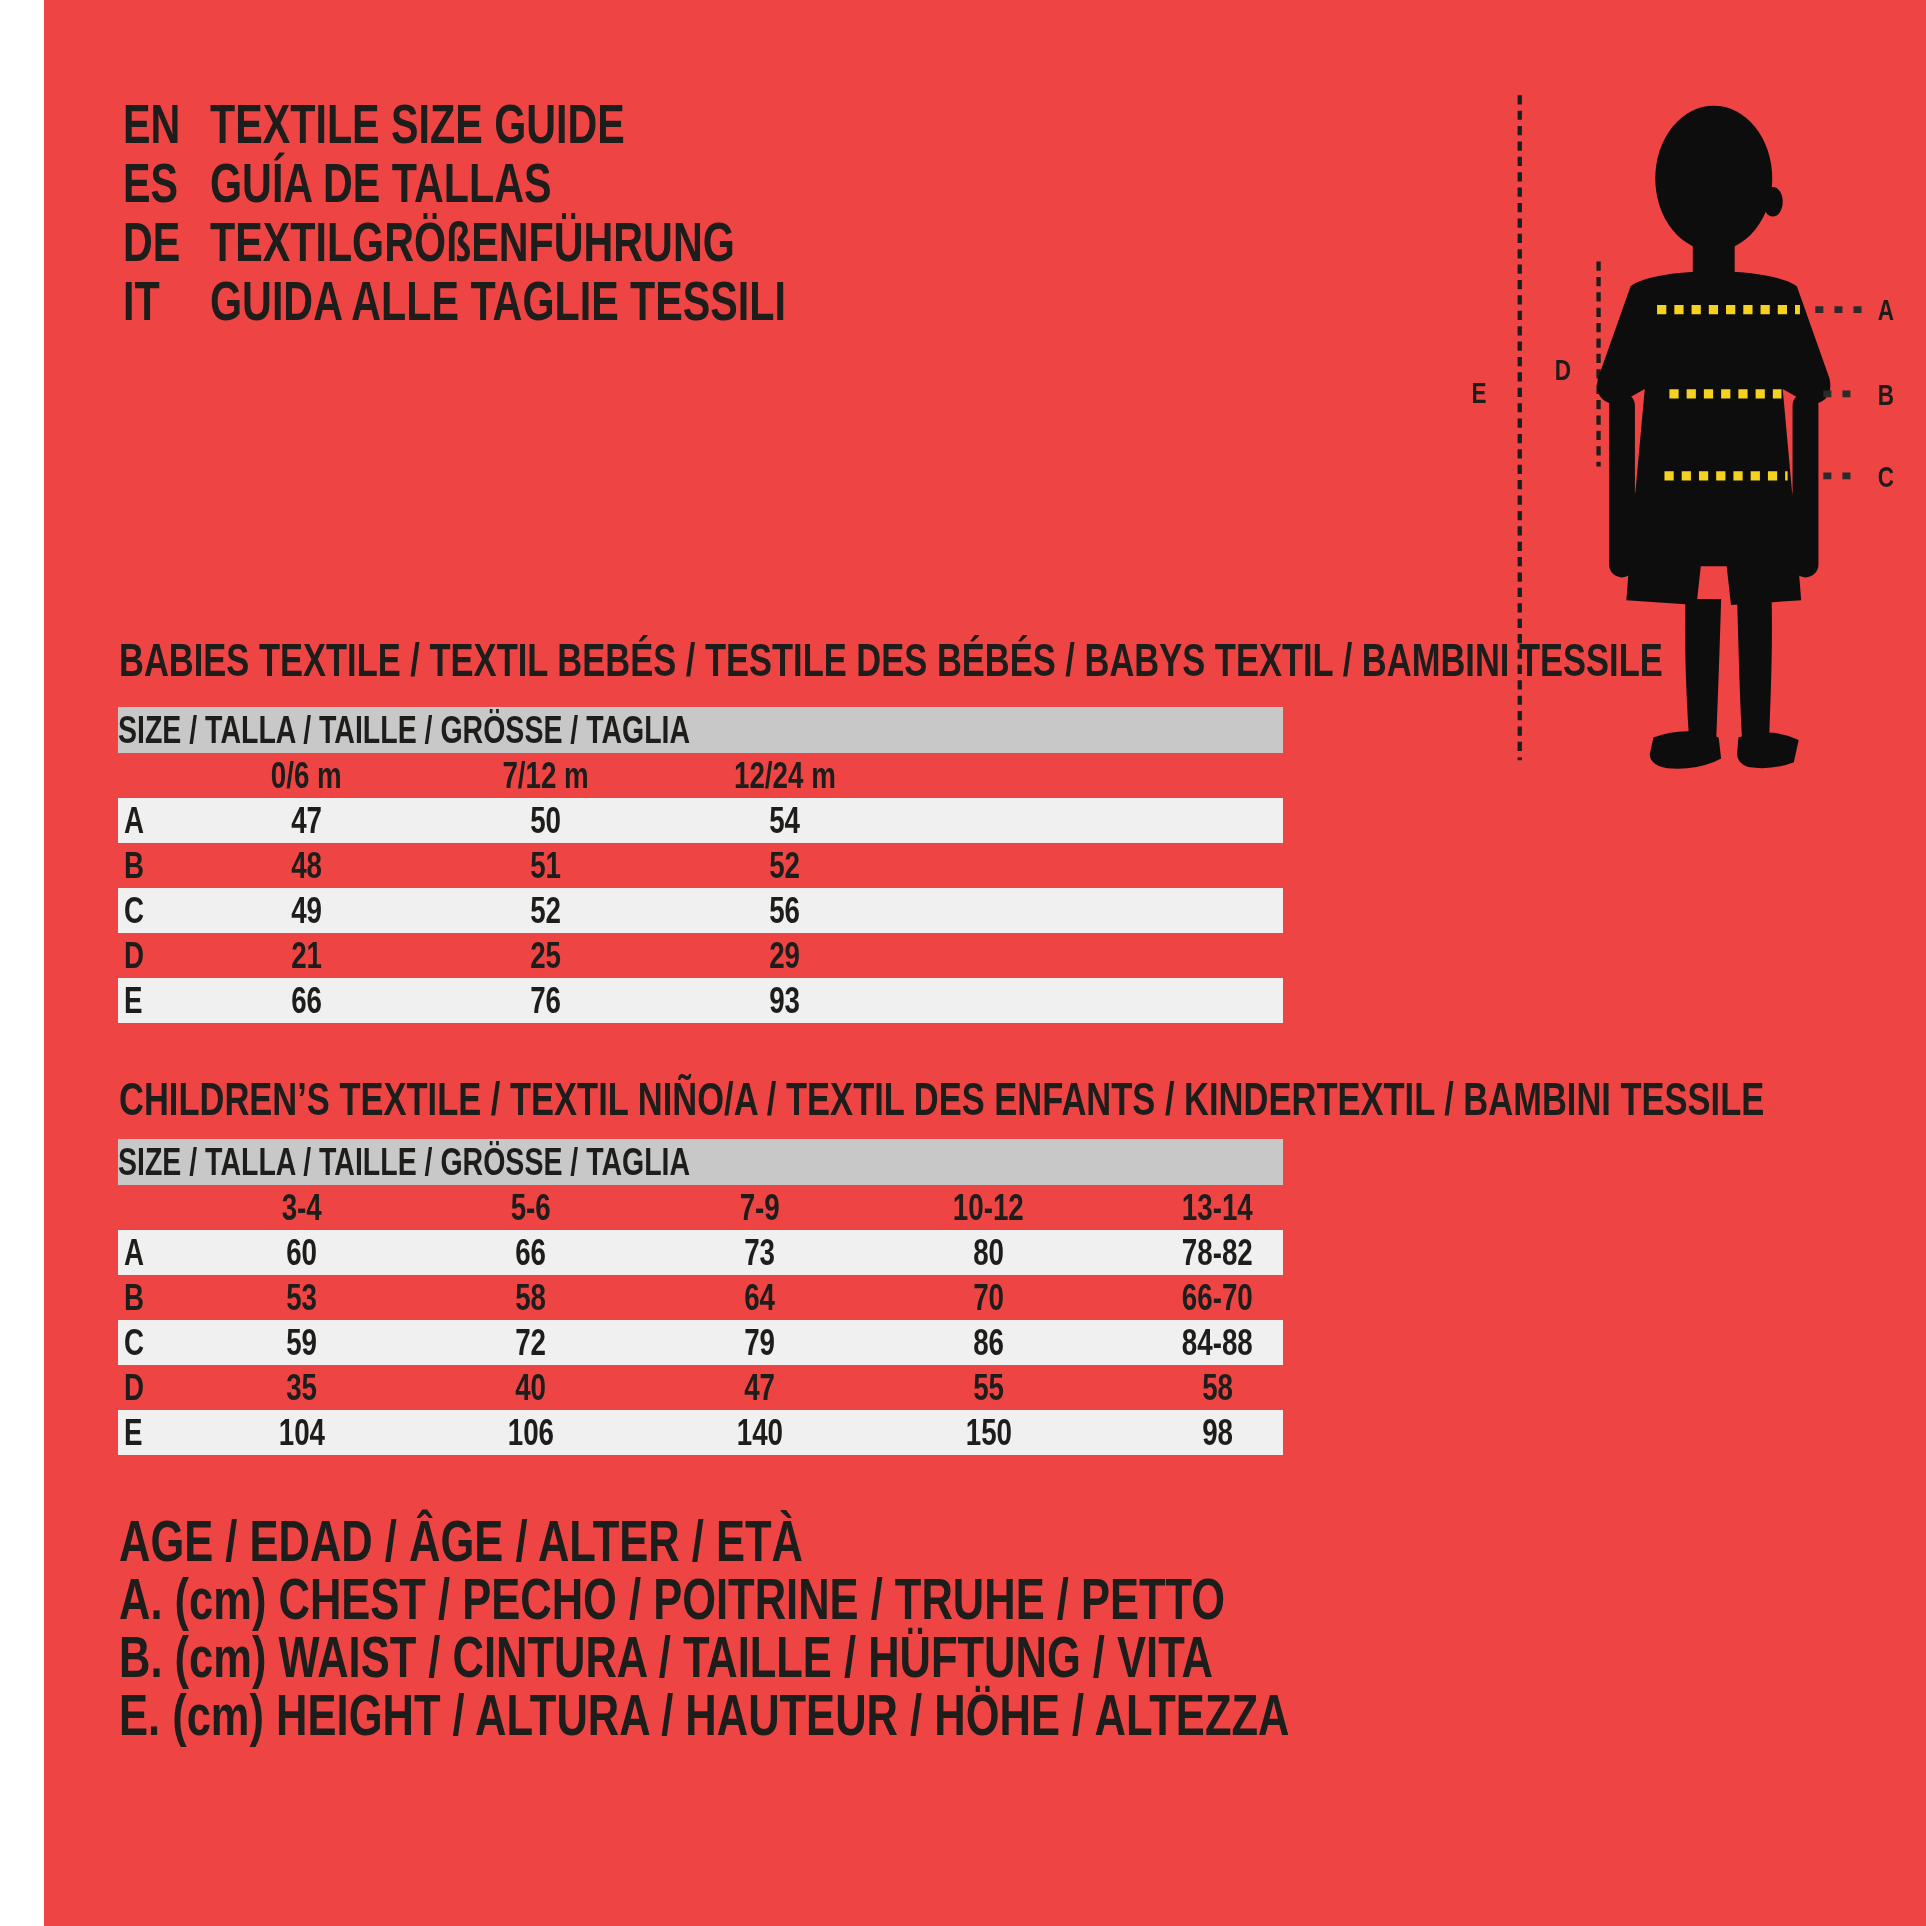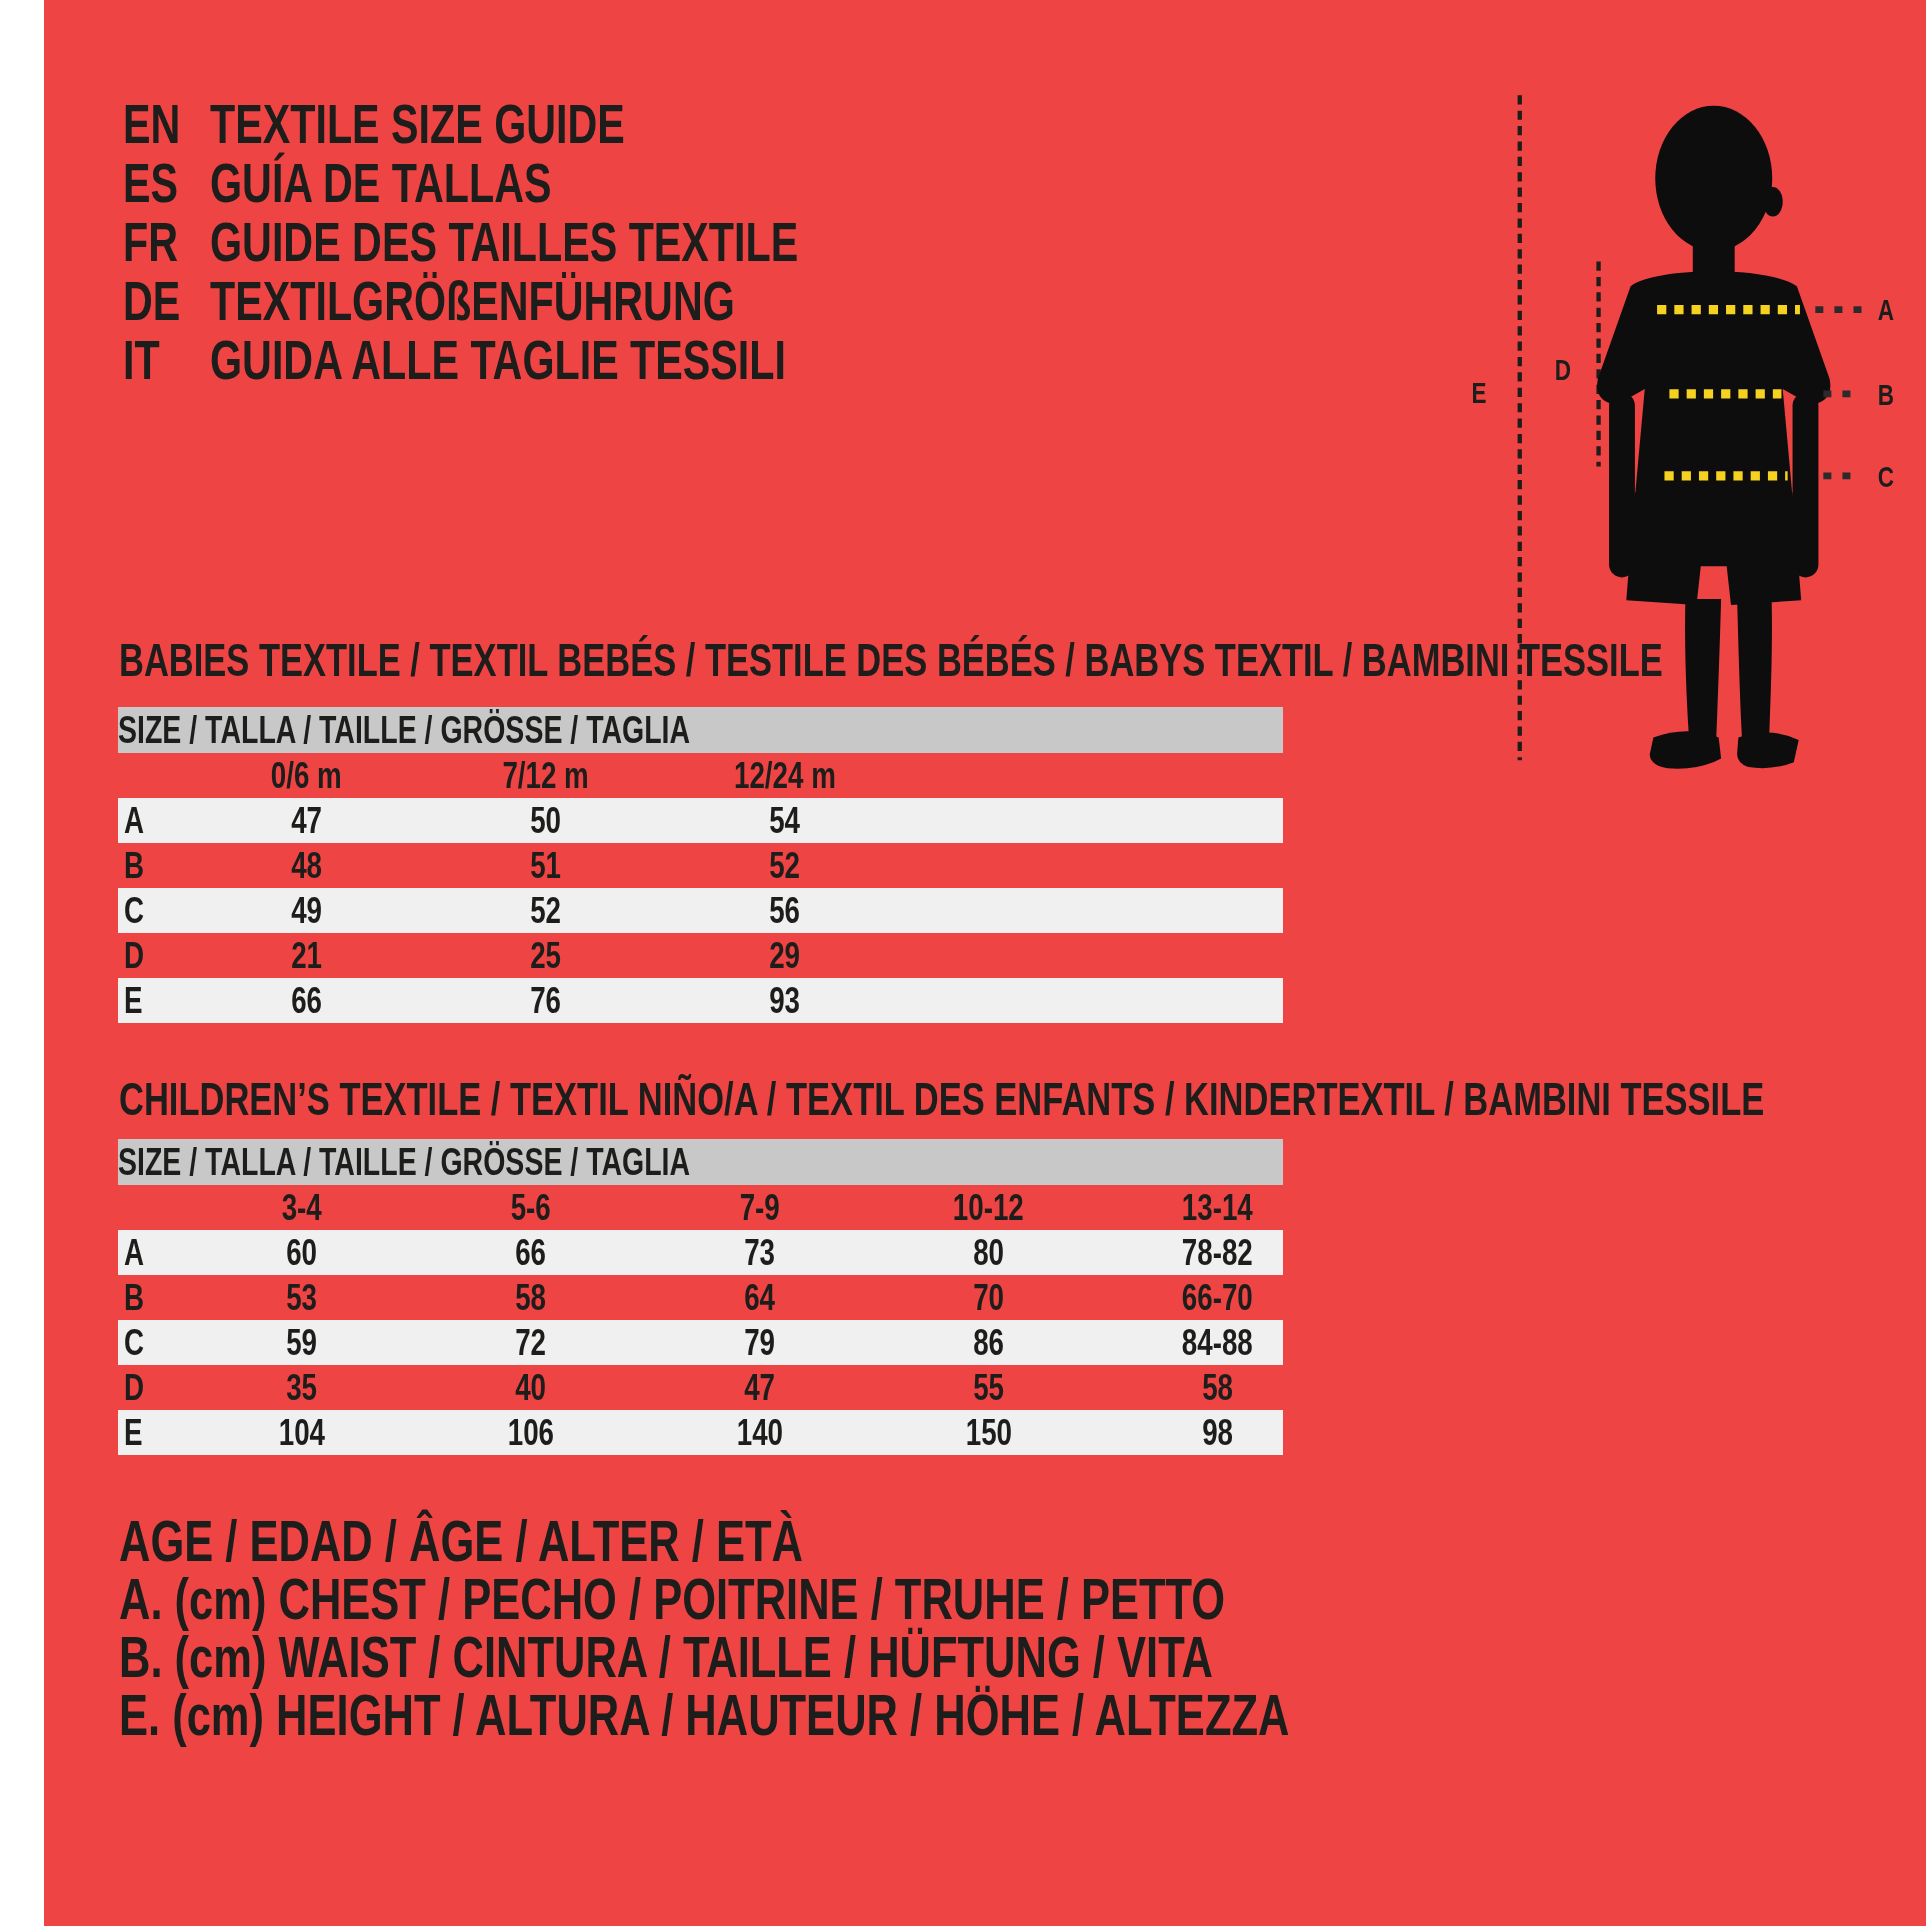--- a/index.html
+++ b/index.html
@@ -39,24 +39,20 @@
 <div class="page">
 
   <div class="abs langs">
     <div class="lang-row">
       <div class="lang-code"><span class="cx">EN</span></div>
       <div><span class="cx">TEXTILE SIZE GUIDE</span></div>
     </div>
     <div class="lang-row">
       <div class="lang-code"><span class="cx">ES</span></div>
       <div><span class="cx">GUÍA DE TALLAS</span></div>
-    </div>
-    <div class="lang-row">
-      <div class="lang-code"><span class="cx">FR</span></div>
-      <div><span class="cx">GUIDE DES TAILLES TEXTILE</span></div>
     </div>
     <div class="lang-row">
       <div class="lang-code"><span class="cx">DE</span></div>
       <div><span class="cx">TEXTILGRÖßENFÜHRUNG</span></div>
     </div>
     <div class="lang-row">
       <div class="lang-code"><span class="cx">IT</span></div>
       <div><span class="cx">GUIDA ALLE TAGLIE TESSILI</span></div>
     </div>
   </div>

